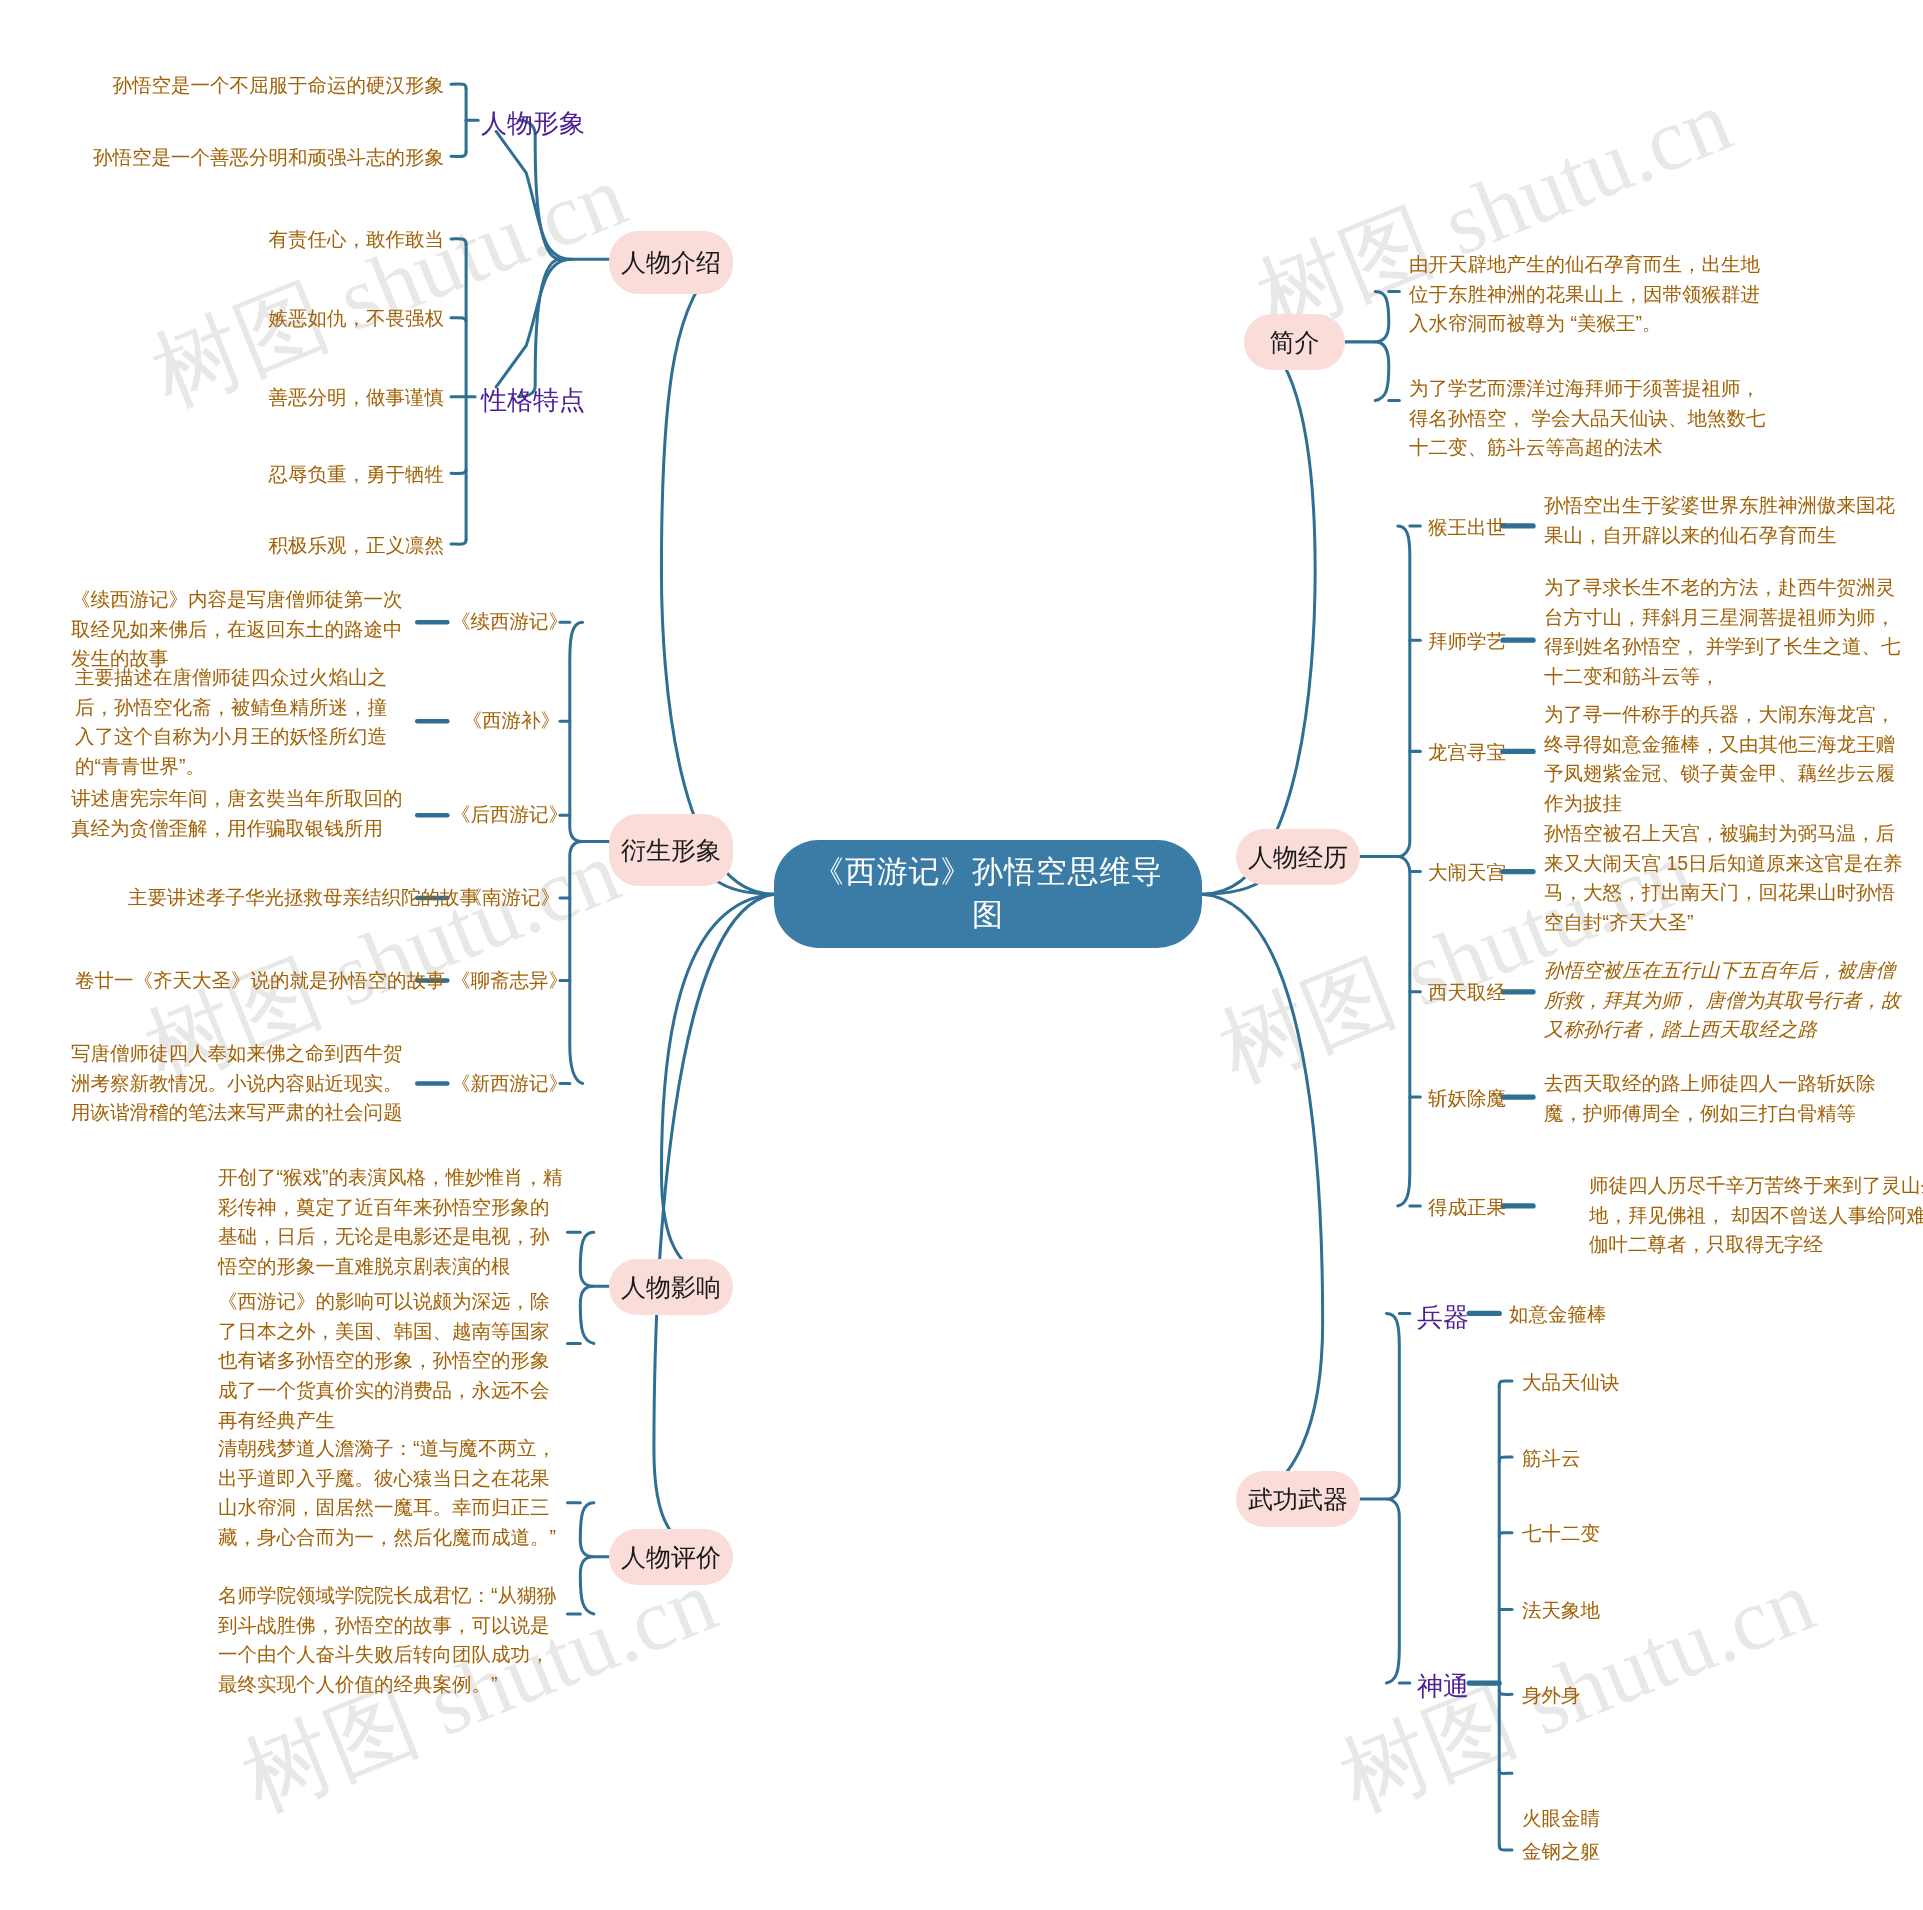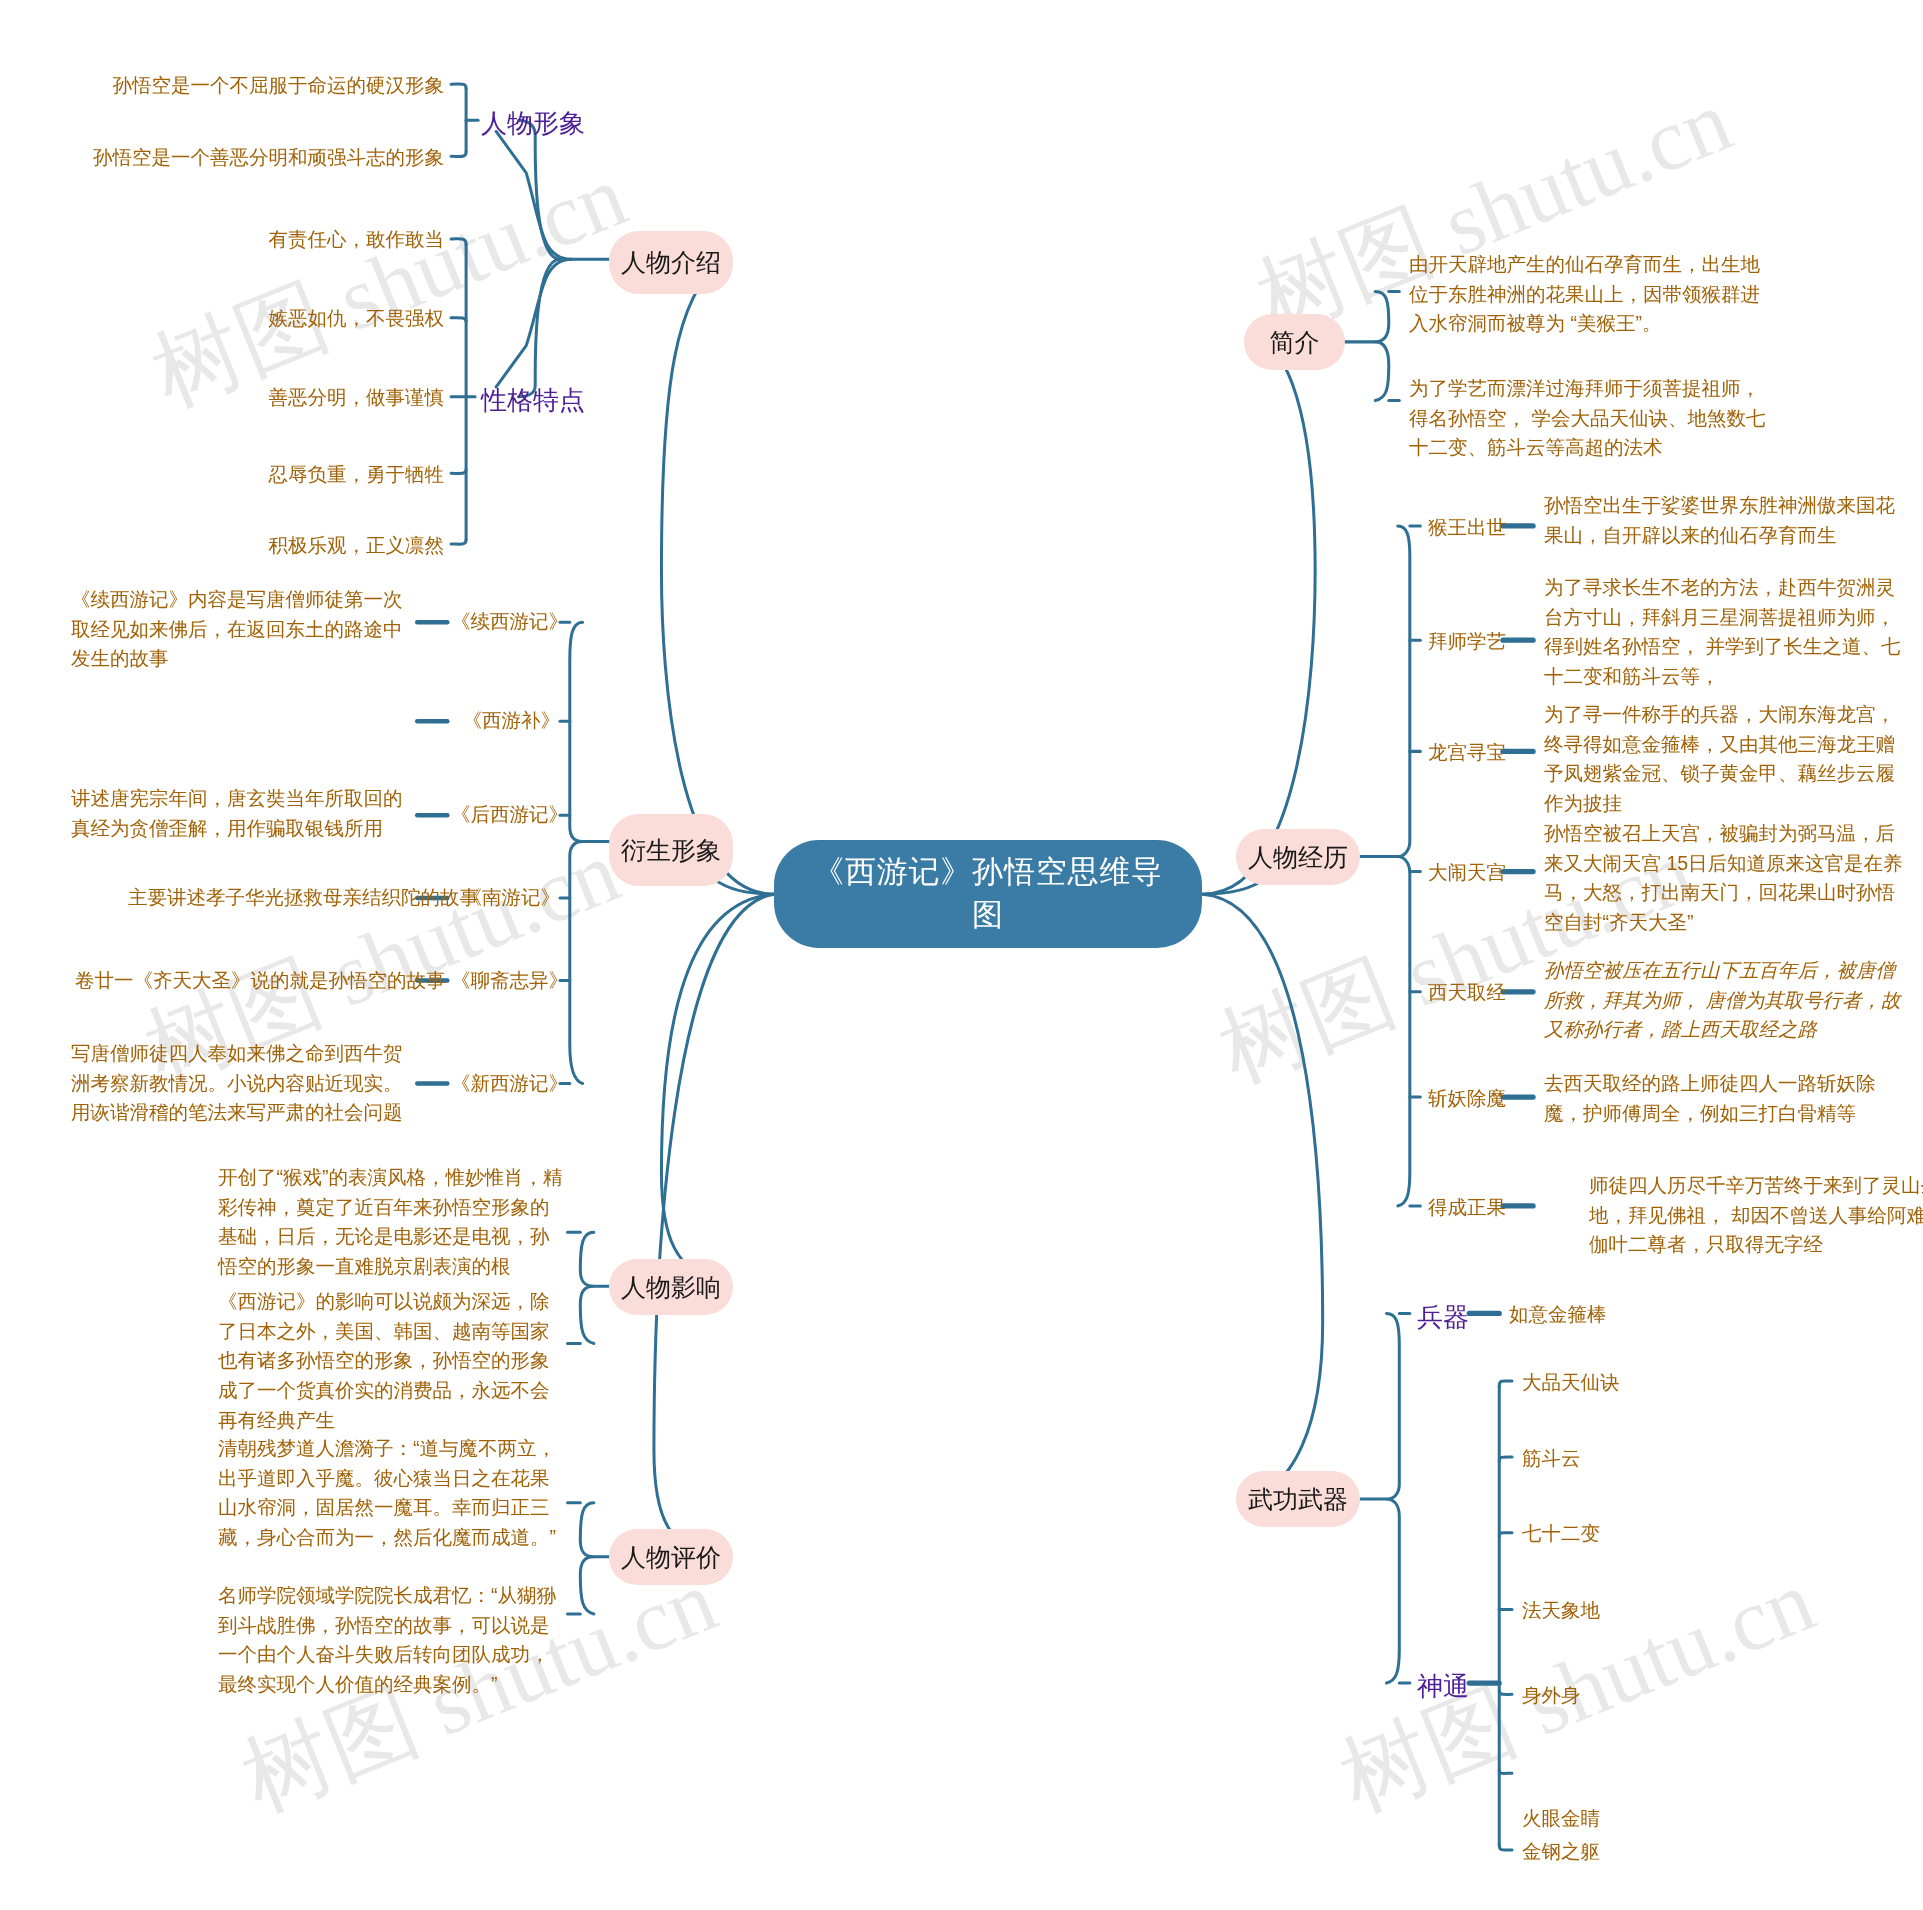--- a/index.html
+++ b/index.html
@@ -263,20 +263,23 @@
   <div class="node leaf l end nowrap" style="left:451px;top:607px;width:109px;">
     <span>《续西游记》</span>
   </div>
   <div class="node leaf l" style="left:71px;top:585px;width:338px;text-align:left;">
     <span>《续西游记》内容是写唐僧师徒第一次取经见如来佛后，在返回东土的路途中发生的故事</span>
   </div>
 
   <div class="node leaf l end nowrap" style="left:451px;top:706px;width:109px;">
     <span>《西游补》</span>
   </div>
+  <div class="node leaf l" style="left:75px;top:663px;width:331px;text-align:left;">
+    <span>主要描述在唐僧师徒四众过火焰山之后，孙悟空化斋，被鲭鱼精所迷，撞入了这个自称为小月王的妖怪所幻造的“青青世界”。</span>
+  </div>
 
   <div class="node leaf l end nowrap" style="left:451px;top:800px;width:109px;">
     <span>《后西游记》</span>
   </div>
   <div class="node leaf l" style="left:71px;top:784px;width:338px;text-align:left;">
     <span>讲述唐宪宗年间，唐玄奘当年所取回的真经为贪僧歪解，用作骗取银钱所用</span>
   </div>
 
   <div class="node leaf l end nowrap" style="left:451px;top:883px;width:109px;">
     <span>《南游记》</span>

